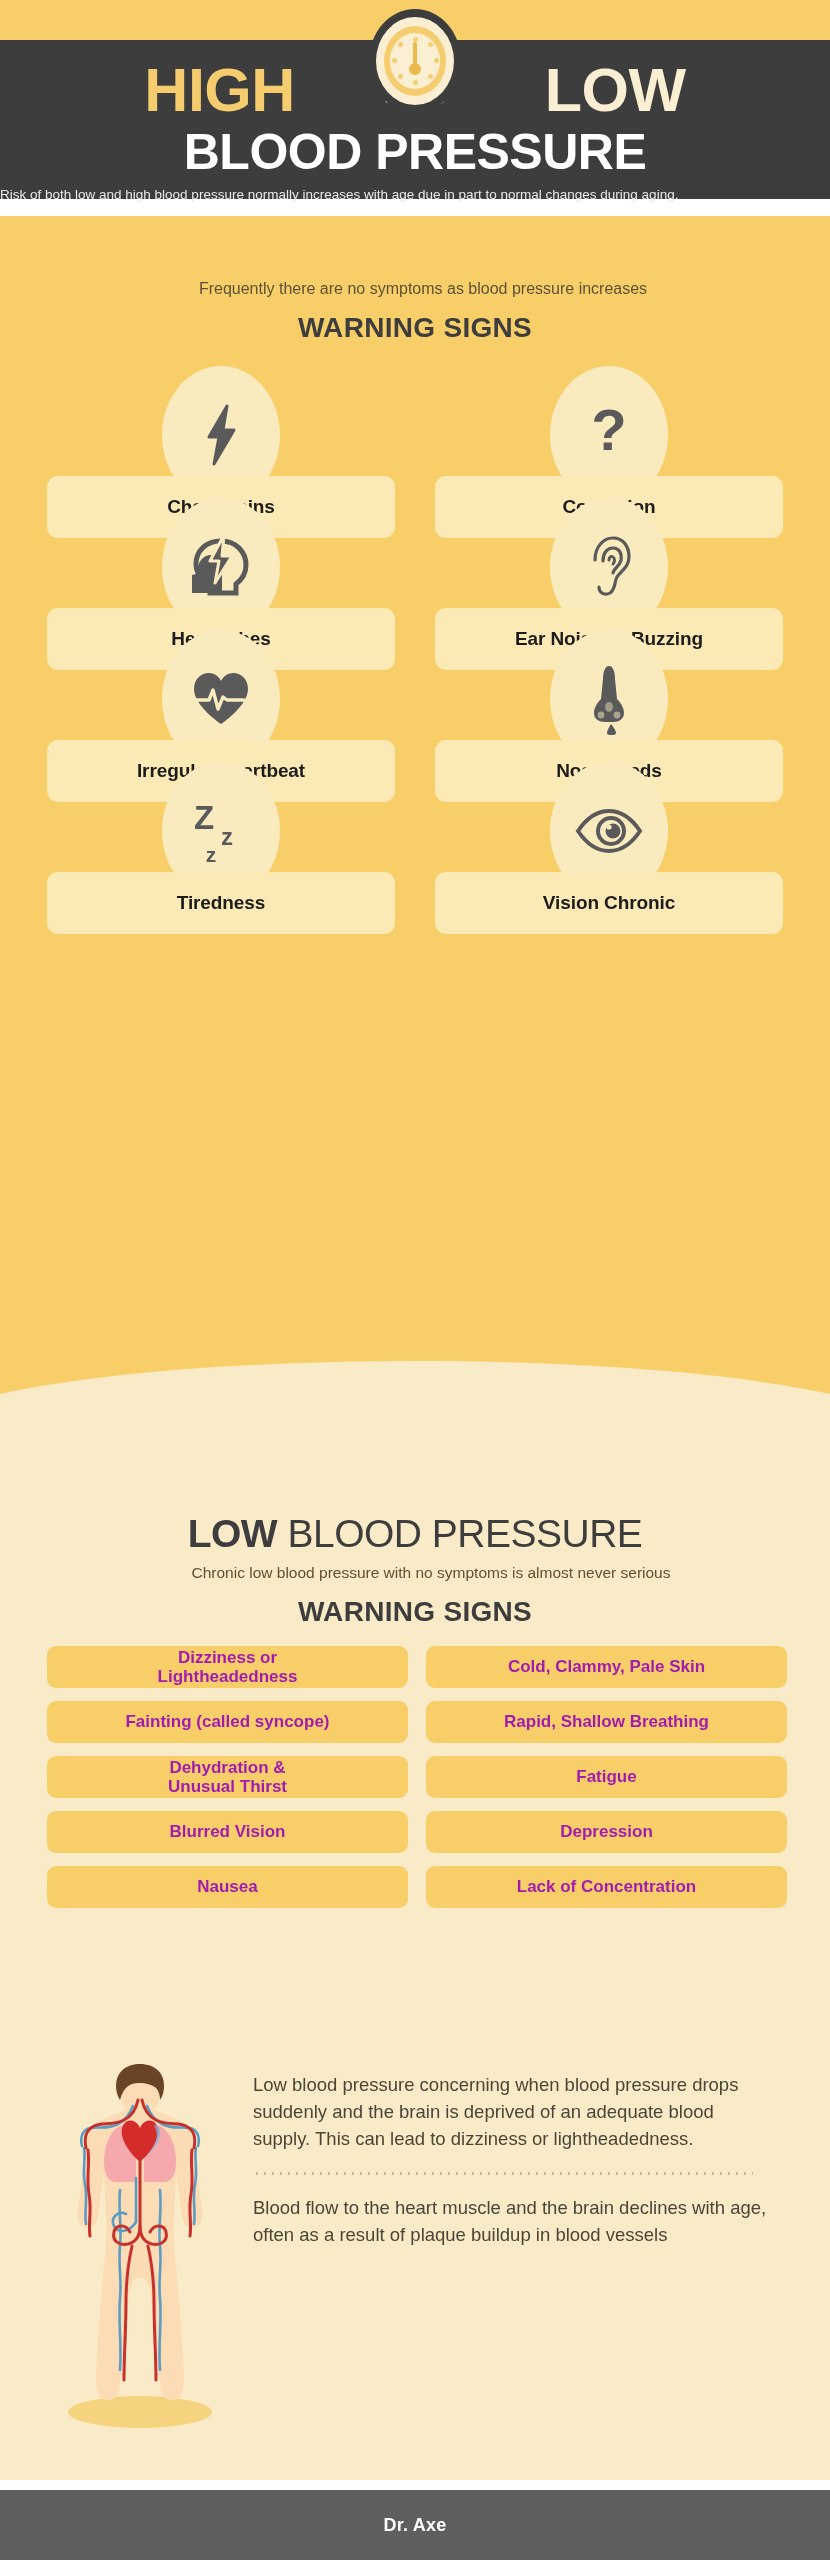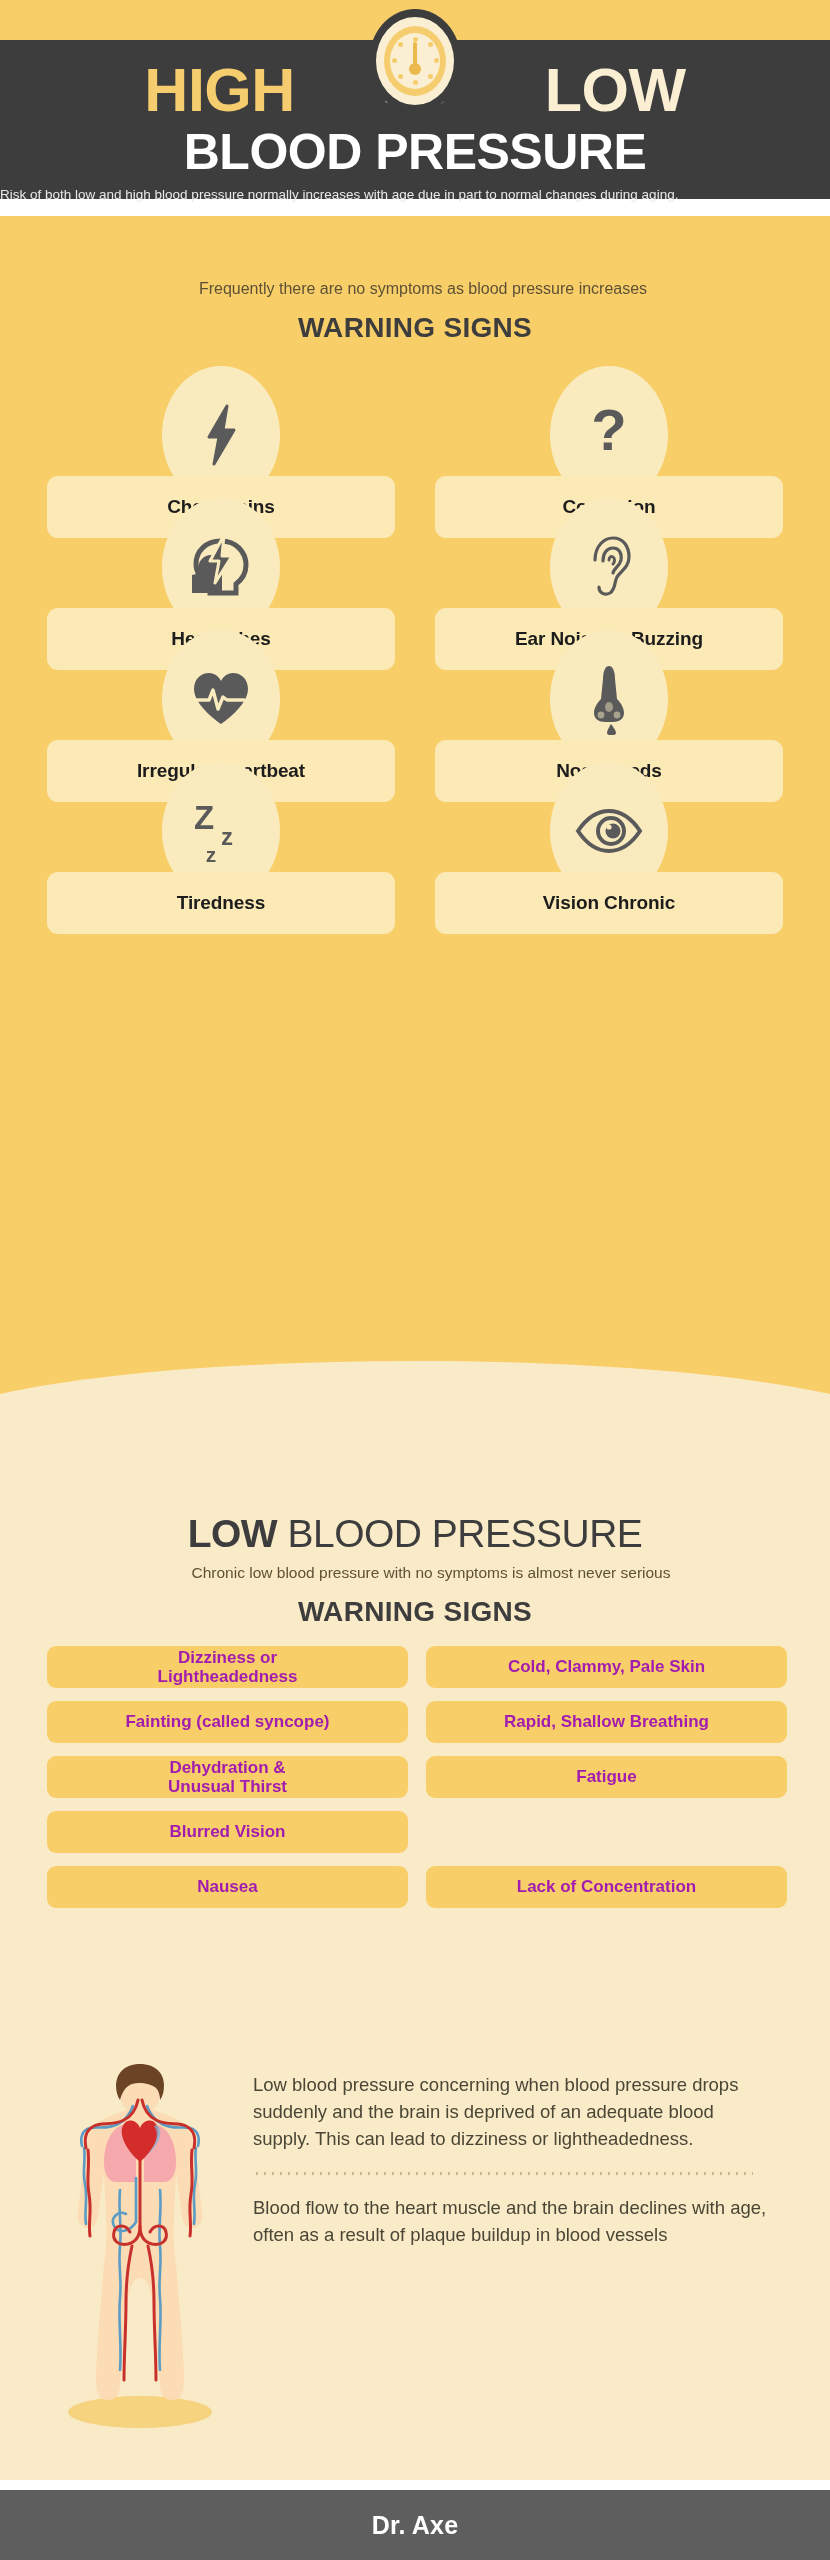--- a/index.html
+++ b/index.html
@@ -173,21 +173,21 @@
     margin:20px 0 20px 0; height:3px; width:500px;
     background-image:radial-gradient(circle, #C9B98E 1.2px, transparent 1.3px);
     background-size:8px 3px; background-repeat:repeat-x;
   }
 
   
   .footer{
     position:absolute; left:0; top:2490px; width:830px; height:70px;
     background:#5E5E5E; display:flex; align-items:center; justify-content:center;
   }
-  .footer-label{ color:#FFFFFF; font-size:25px; font-weight:800; letter-spacing:0.2px; }
+  .footer-label{ color:#FFFFFF; font-size:18px; font-weight:800; letter-spacing:0.2px; }
 </style>
 </head>
 <body>
 
 <div class="top-strip"></div>
 
 <div class="hero">
   <div class="hero-inner">
 
     <div class="title-row">
@@ -357,20 +357,21 @@
     <div class="lrow">
       <div class="lpill">Fainting (called syncope)</div>
       <div class="lpill">Rapid, Shallow Breathing</div>
     </div>
     <div class="lrow">
       <div class="lpill two">Dehydration &amp;<br>Unusual Thirst</div>
       <div class="lpill">Fatigue</div>
     </div>
     <div class="lrow">
       <div class="lpill">Blurred Vision</div>
+      <div class="lpill">Depression</div>
     </div>
     <div class="lrow">
       <div class="lpill">Nausea</div>
       <div class="lpill">Lack of Concentration</div>
     </div>
   </div>
 
   <div class="figure-wrap">
     <svg width="200" height="380" viewBox="0 0 200 380">
       <ellipse cx="100" cy="362" rx="72" ry="16" fill="#F6D37E"></ellipse>

